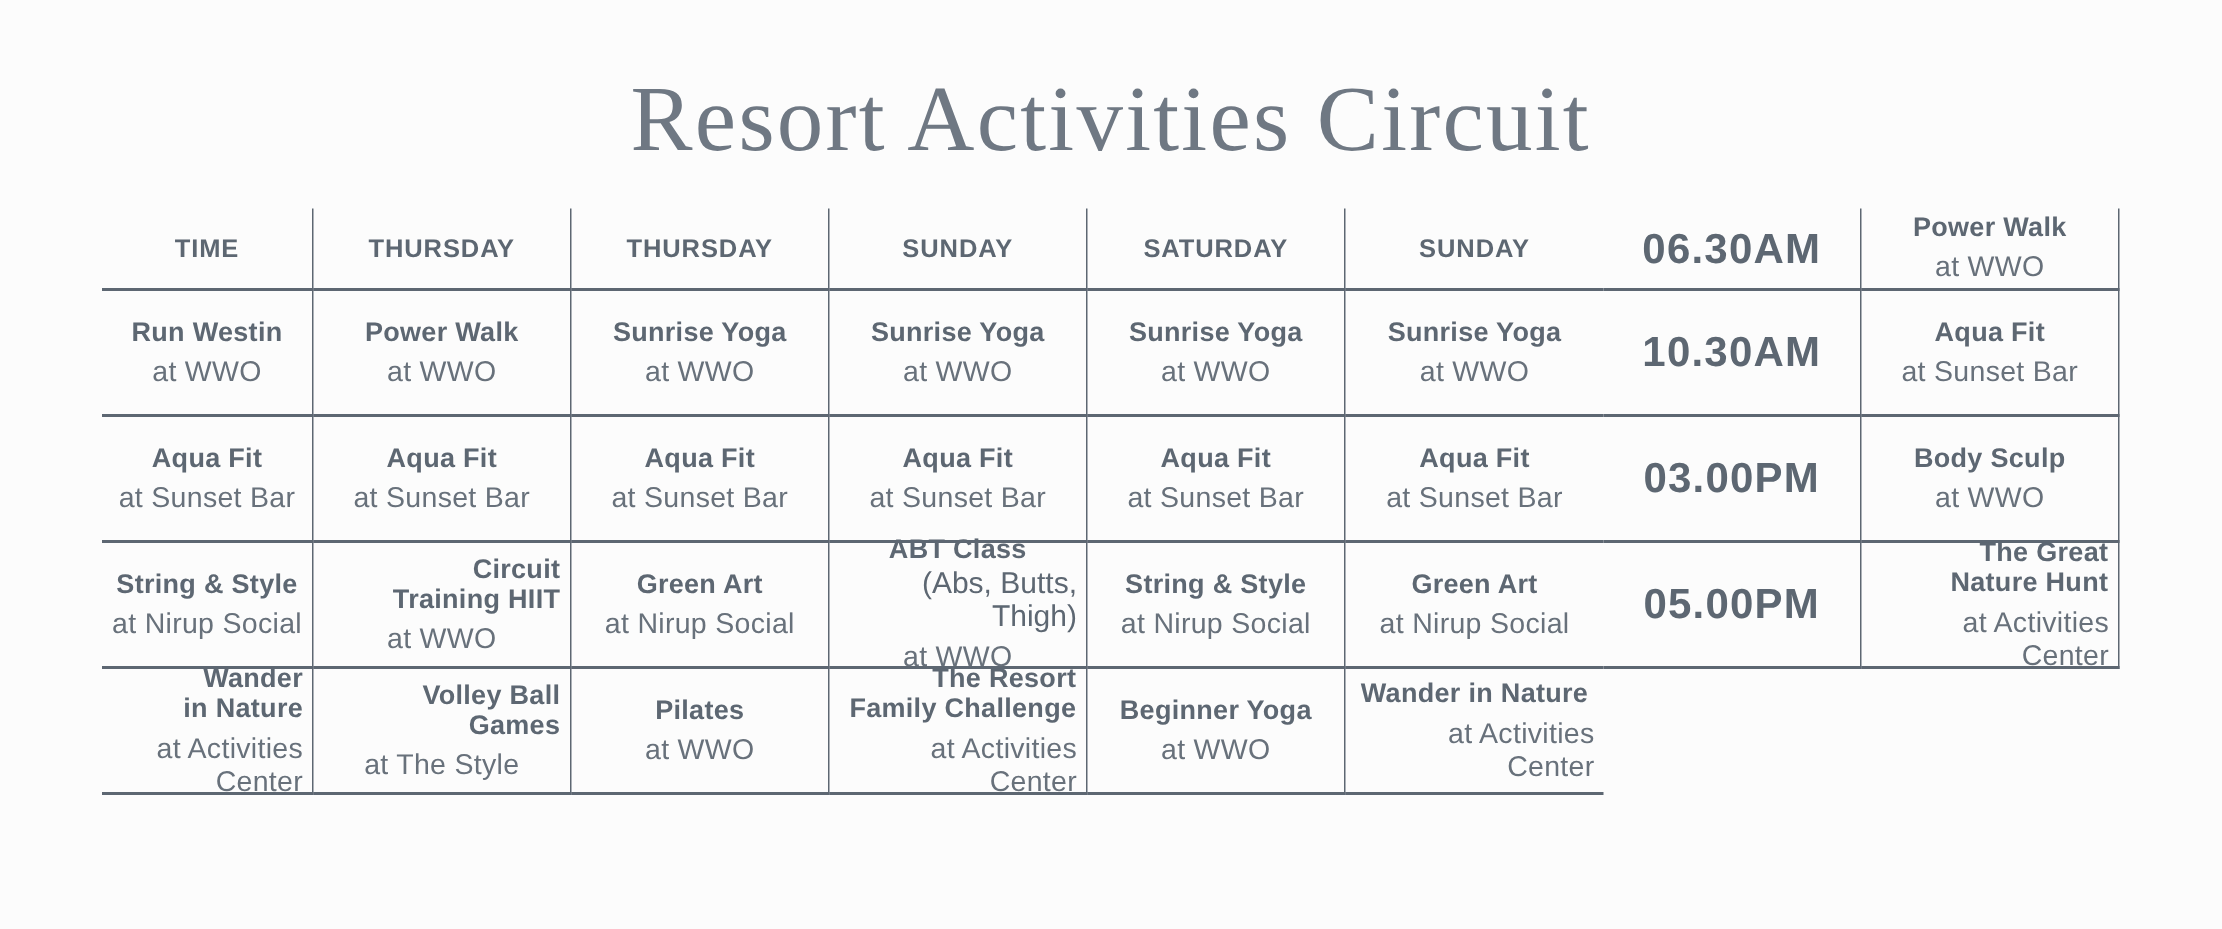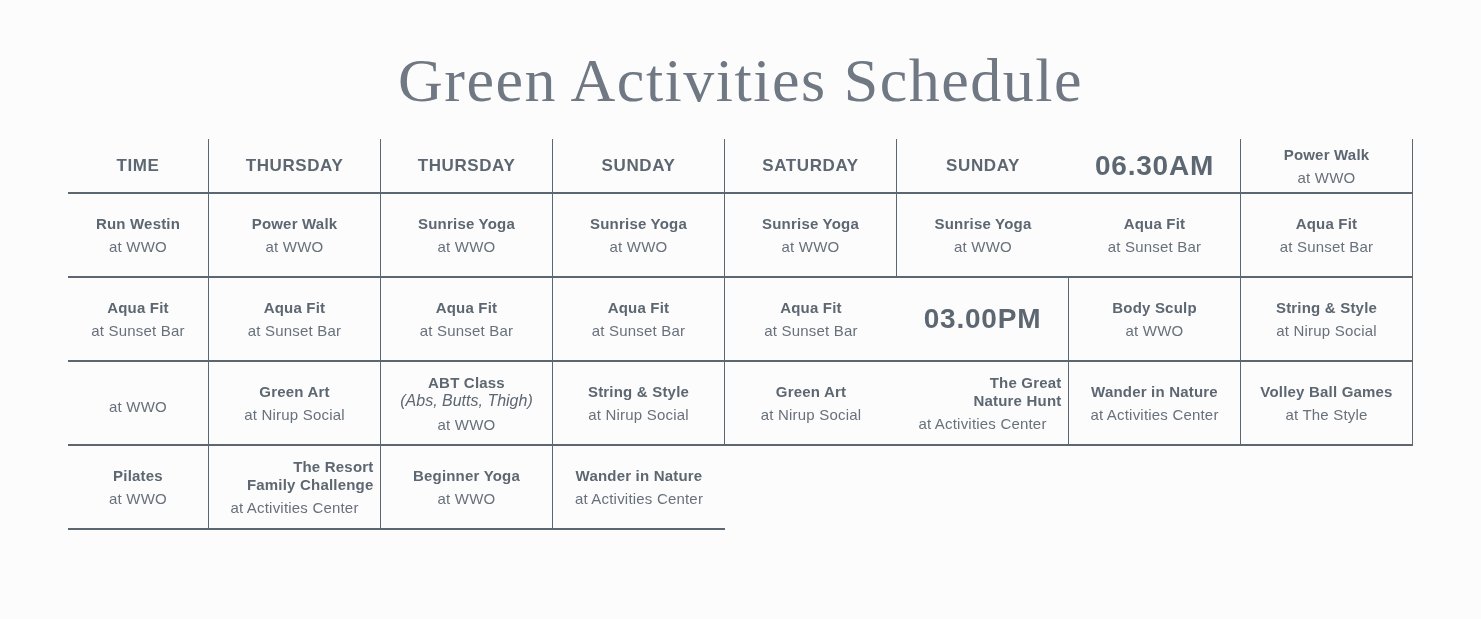--- a/index.html
+++ b/index.html
@@ -54,44 +54,43 @@
     letter-spacing: 0.6px;
     color: var(--text);
   }
   .time {
     font-weight: 700;
     font-size: 28px;
     letter-spacing: 0.8px;
   }
   .activity-name {
     font-weight: 700;
-    font-size: 15px;
+    font-size: 18px;
     line-height: 1.15;
     letter-spacing: 0.2px;
     text-wrap: balance;
     max-width: 158px;
   }
   .activity-subtitle {
-    font-size: 16px;
+    font-size: 20px;
     line-height: 1.1;
     margin-top: 1px;
     color: var(--text);
-    font-style: italic;
   }
   .activity-location {
-    font-size: 15px;
+    font-size: 19px;
     margin-top: 6px;
     color: var(--location_text);
     letter-spacing: 0.2px;
   }
 </style>
 </head>
 <body>
 
-<h1 class="title">Green Activities Schedule</h1>
+<h1 class="title">Resort Activities Circuit</h1>
 
 <div class="table">
     <div class="cell th">TIME</div>
     <div class="cell th">THURSDAY</div>
     <div class="cell th">THURSDAY</div>
     <div class="cell th">SUNDAY</div>
     <div class="cell th">SATURDAY</div>
     <div class="cell th last">SUNDAY</div>
     <div class="cell body time">06.30AM</div>
     <div class="cell body">
@@ -115,20 +114,21 @@
       <div class="activity-location">at WWO</div>
     </div>
     <div class="cell body">
       <div class="activity-name">Sunrise Yoga</div>
       <div class="activity-location">at WWO</div>
     </div>
     <div class="cell body last">
       <div class="activity-name">Sunrise Yoga</div>
       <div class="activity-location">at WWO</div>
     </div>
+    <div class="cell body time">10.30AM</div>
     <div class="cell body">
       <div class="activity-name">Aqua Fit</div>
       <div class="activity-location">at Sunset Bar</div>
     </div>
     <div class="cell body">
       <div class="activity-name">Aqua Fit</div>
       <div class="activity-location">at Sunset Bar</div>
     </div>
     <div class="cell body">
       <div class="activity-name">Aqua Fit</div>
@@ -153,39 +153,41 @@
     <div class="cell body time">03.00PM</div>
     <div class="cell body">
       <div class="activity-name">Body Sculp</div>
       <div class="activity-location">at WWO</div>
     </div>
     <div class="cell body">
       <div class="activity-name">String &amp; Style</div>
       <div class="activity-location">at Nirup Social</div>
     </div>
     <div class="cell body">
+      <div class="activity-name">Circuit Training HIIT</div>
       <div class="activity-location">at WWO</div>
     </div>
     <div class="cell body">
       <div class="activity-name">Green Art</div>
       <div class="activity-location">at Nirup Social</div>
     </div>
     <div class="cell body">
       <div class="activity-name">ABT Class</div>
       <div class="activity-subtitle">(Abs, Butts, Thigh)</div>
       <div class="activity-location">at WWO</div>
     </div>
     <div class="cell body">
       <div class="activity-name">String &amp; Style</div>
       <div class="activity-location">at Nirup Social</div>
     </div>
     <div class="cell body last">
       <div class="activity-name">Green Art</div>
       <div class="activity-location">at Nirup Social</div>
     </div>
+    <div class="cell body time">05.00PM</div>
     <div class="cell body">
       <div class="activity-name">The Great Nature Hunt</div>
       <div class="activity-location">at Activities Center</div>
     </div>
     <div class="cell body">
       <div class="activity-name">Wander in Nature</div>
       <div class="activity-location">at Activities Center</div>
     </div>
     <div class="cell body">
       <div class="activity-name">Volley Ball Games</div>

